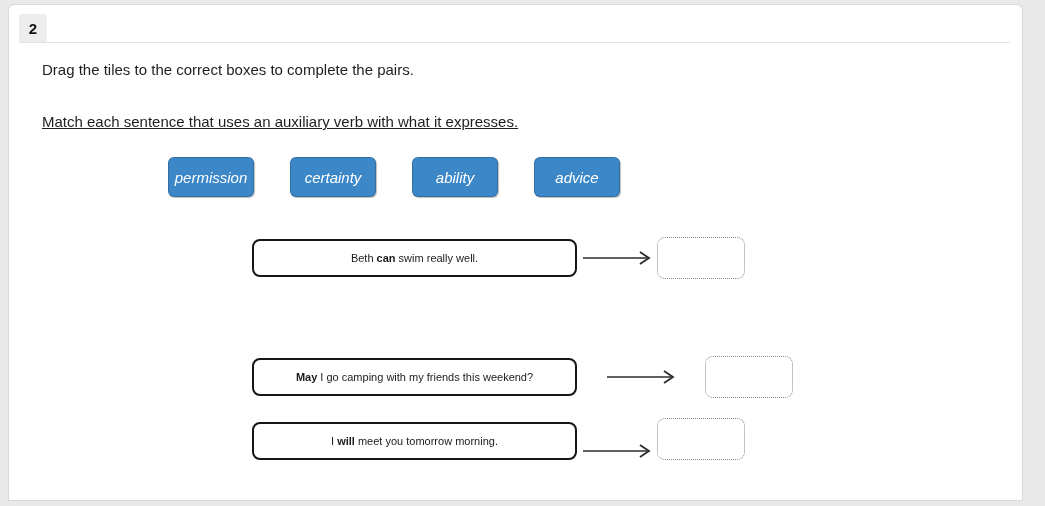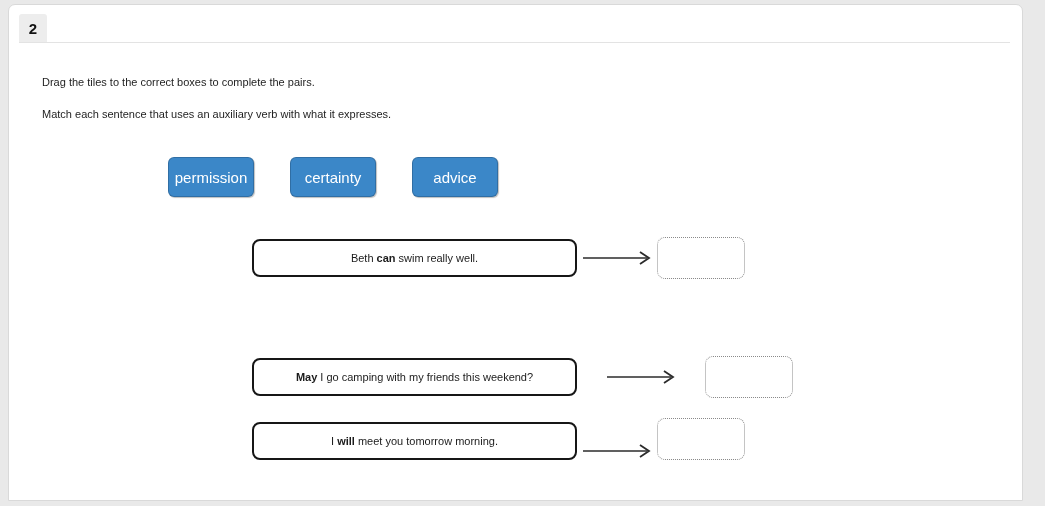--- a/index.html
+++ b/index.html
@@ -14,36 +14,36 @@
     position:absolute; left:10px; top:9px; width:28px; height:28px;
     background:#ededed; border-radius:3px 3px 0 0;
     display:flex; align-items:center; justify-content:center;
     font-size:15px; font-weight:bold; color:#111;
   }
   .tab-rule{
     position:absolute; left:10px; top:37px; width:991px; height:0;
     border-top:1px solid #e3e3e3;
   }
   .instr{
-    position:absolute; left:33px; color:#1e1e1e; font-size:11px; line-height:19px;margin-top:13px;
+    position:absolute; left:33px; color:#1e1e1e; font-size:15px; line-height:19px;
   }
   .instr1{top:55px;}
-  .instr2{top:87px;}
+  .instr2{top:107px;text-decoration:underline;}
   .tiles{
     position:absolute; left:159px; top:152px; height:40px;
     display:flex; gap:36px; align-items:center;
   }
   .tile{
     width:86px; height:40px; box-sizing:border-box;
     background:var(--tile-blue, #3b87c8);
     border:1px solid rgba(0,0,0,0.18);
     box-shadow:1px 1px 1px rgba(0,0,0,0.25);
     border-radius:6px; color:#ffffff; font-size:15px;
     display:flex; align-items:center; justify-content:center;
-    cursor:grab; user-select:none;
+    cursor:grab; user-select:none;font-style:italic;
   }
   .pair-row{
     position:absolute; left:243px; height:44px;
     display:flex; align-items:center;
   }
   .row-0{top:231px;} .row-1{top:291px;} .row-2{top:350px;gap:24px;} .row-3{top:411px;align-items:flex-end;}
   .sentence-box{
     width:325px; height:38px; box-sizing:border-box;
     border:2px solid #161616; border-radius:8px; background:#fff;
     display:flex; align-items:center; justify-content:center;
@@ -66,20 +66,21 @@
       <span>2</span>
     </div>
     <div class="tab-rule"></div>
 
     <div class="instr instr1">Drag the tiles to the correct boxes to complete the pairs.</div>
     <div class="instr instr2">Match each sentence that uses an auxiliary verb with what it expresses.</div>
 
     <div class="tiles">
       <div class="tile">permission</div>
       <div class="tile">certainty</div>
+      <div class="tile">ability</div>
       <div class="tile">advice</div>
     </div>
 
     <div class="pair-row row-0">
       <div class="sentence-box">
           <span><span>Beth </span><b>can</b><span> swim really well.</span></span>
         </div>
       <svg class="arrow" viewBox="0 0 80 18">
         <line x1="6" y1="9" x2="70" y2="9" stroke="#2b2b2b" stroke-width="1.6"></line>
         <path d="M63 3 L72 9 L63 15" fill="none" stroke="#2b2b2b" stroke-width="1.8"></path>

